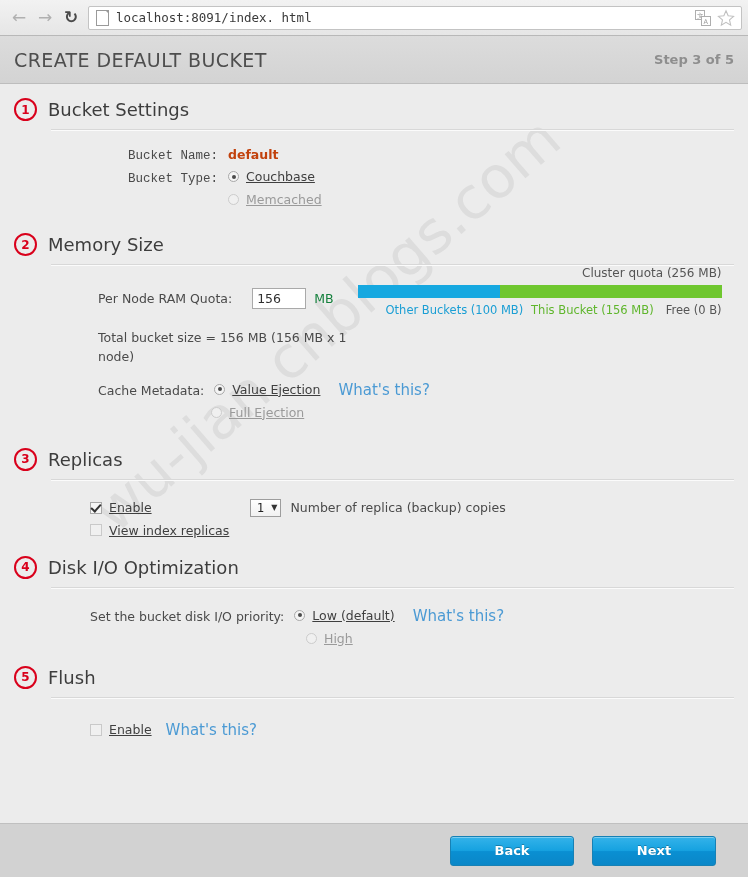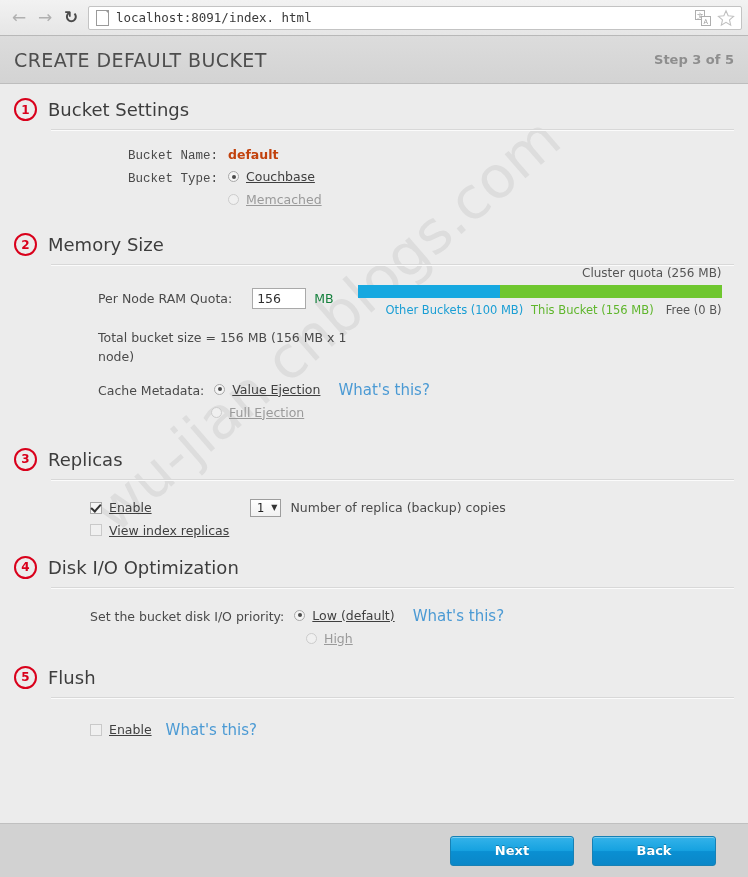--- a/index.html
+++ b/index.html
@@ -529,17 +529,17 @@
             <span class="opt-txt">Enable</span>
           </div>
           <a class="whats" style="margin-left:14px;">What's this?</a>
         </div>
       </div>
 
     </div>
   </div>
 
   <div class="footer">
+    <div class="btn">Back</div>
     <div class="btn">Next</div>
-    <div class="btn">Back</div>
   </div>
 
 </div>
 
 </body></html>

